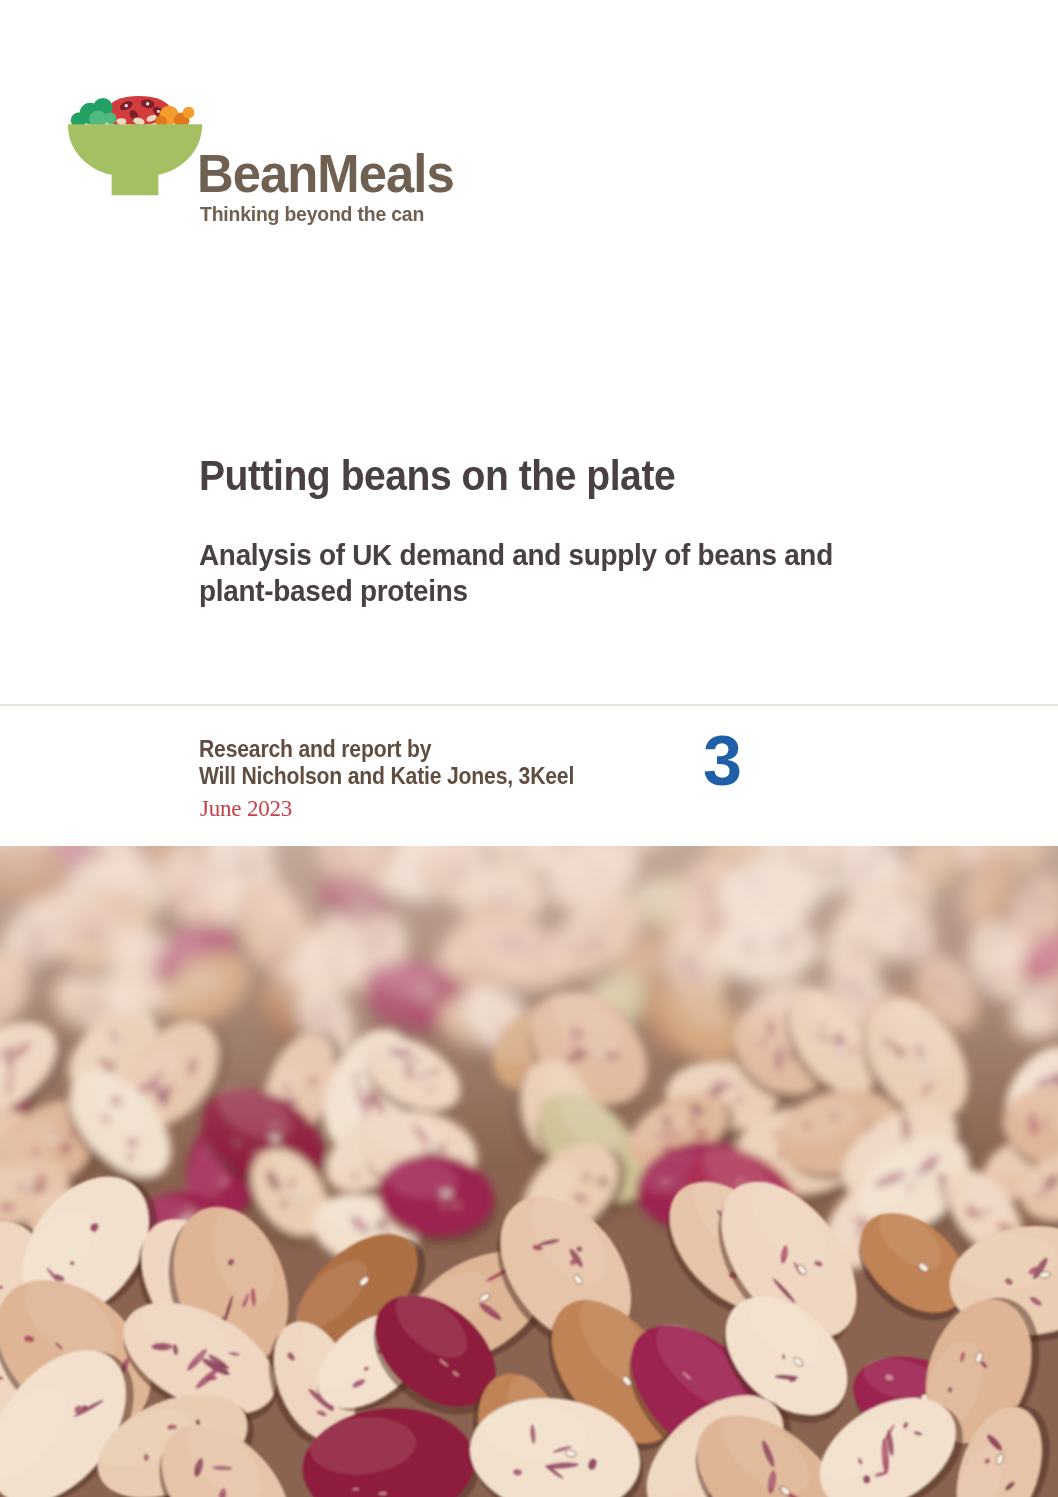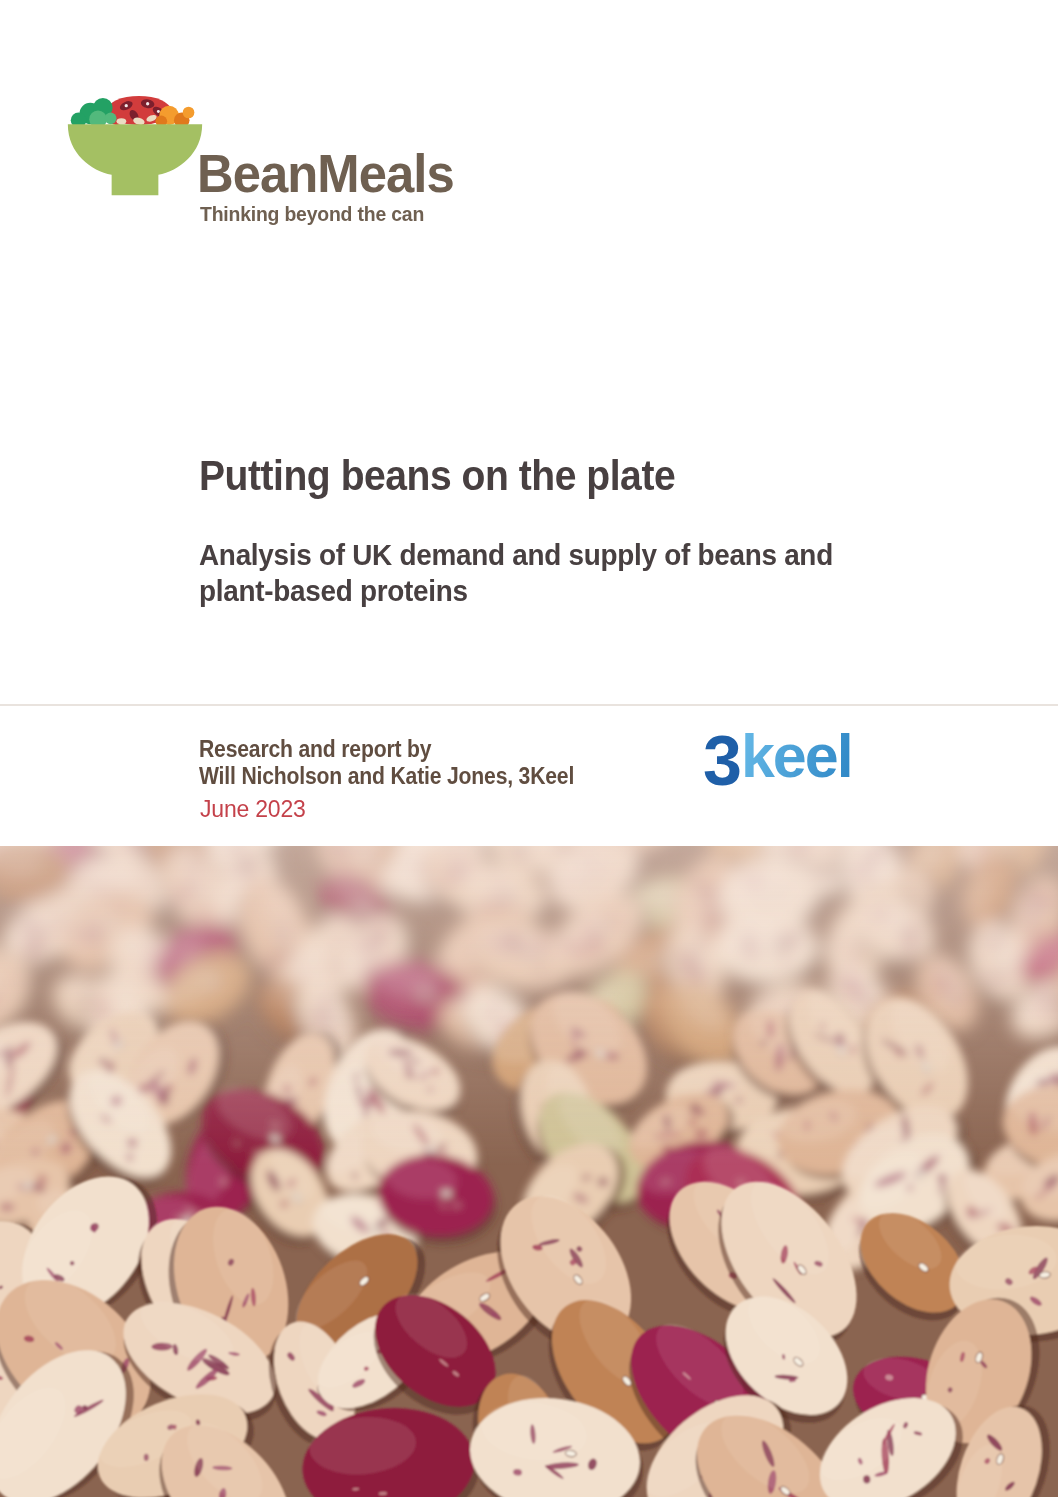--- a/index.html
+++ b/index.html
@@ -38,21 +38,21 @@
   
   .divider{position:absolute;left:0;top:704px;width:1058px;height:0;border-top:2px solid #e9e3de;}
   
   .credits{
     position:absolute;left:199px;top:736px;margin:0;
     font-size:23px;font-weight:700;line-height:27px;letter-spacing:-.2px;
     transform:scaleX(.92);transform-origin:left top;
   }
   .date{
     position:absolute;left:200px;top:796px;margin:0;
-    font-size:23px;font-weight:400;letter-spacing:-.2px;
+    font-size:23px;font-weight:400;letter-spacing:-.2px;font-family:Liberation Serif, serif;
   }
   
   .threekeel{
     position:absolute;left:703px;top:726px;
     display:flex;align-items:flex-start;
     font-weight:800;line-height:1;letter-spacing:-2px;
   }
   .threekeel .three{font-size:70px;}
   .threekeel .keel{
     font-size:61px;margin-top:0px;margin-left:1px;
@@ -106,21 +106,20 @@
   <h1 class="title" style="color: rgb(72, 64, 65);">Putting beans on the plate</h1>
   <h2 class="subtitle" style="color: rgb(72, 64, 65);">Analysis of UK demand and supply of beans and plant-based proteins</h2>
 
   <div class="divider" style="border-top-color: rgb(233, 227, 222);"></div>
 
   <p class="credits" style="color: rgb(96, 77, 64);"><span>Research and report by</span><br><span>Will Nicholson and Katie Jones, 3Keel</span></p>
   <p class="date" style="color: rgb(196, 65, 74);">June 2023</p>
 
   <div class="threekeel">
     <span class="three" style="color: rgb(31, 95, 168);">3</span>
-    <span class="keel grad" style="background-image: linear-gradient(105deg, rgb(102, 185, 231), rgb(46, 134, 197));">keel</span>
   </div>
 
   <figure class="photo">
     <svg id="beanfield" viewBox="0 0 1058 651" preserveAspectRatio="none" aria-hidden="true">
       <defs>
         <filter id="blur-heavy" x="-15%" y="-15%" width="130%" height="130%">
             <feGaussianBlur stdDeviation="9"></feGaussianBlur>
           </filter>
         <filter id="blur-mid" x="-15%" y="-15%" width="130%" height="130%">
             <feGaussianBlur stdDeviation="4.5"></feGaussianBlur>

